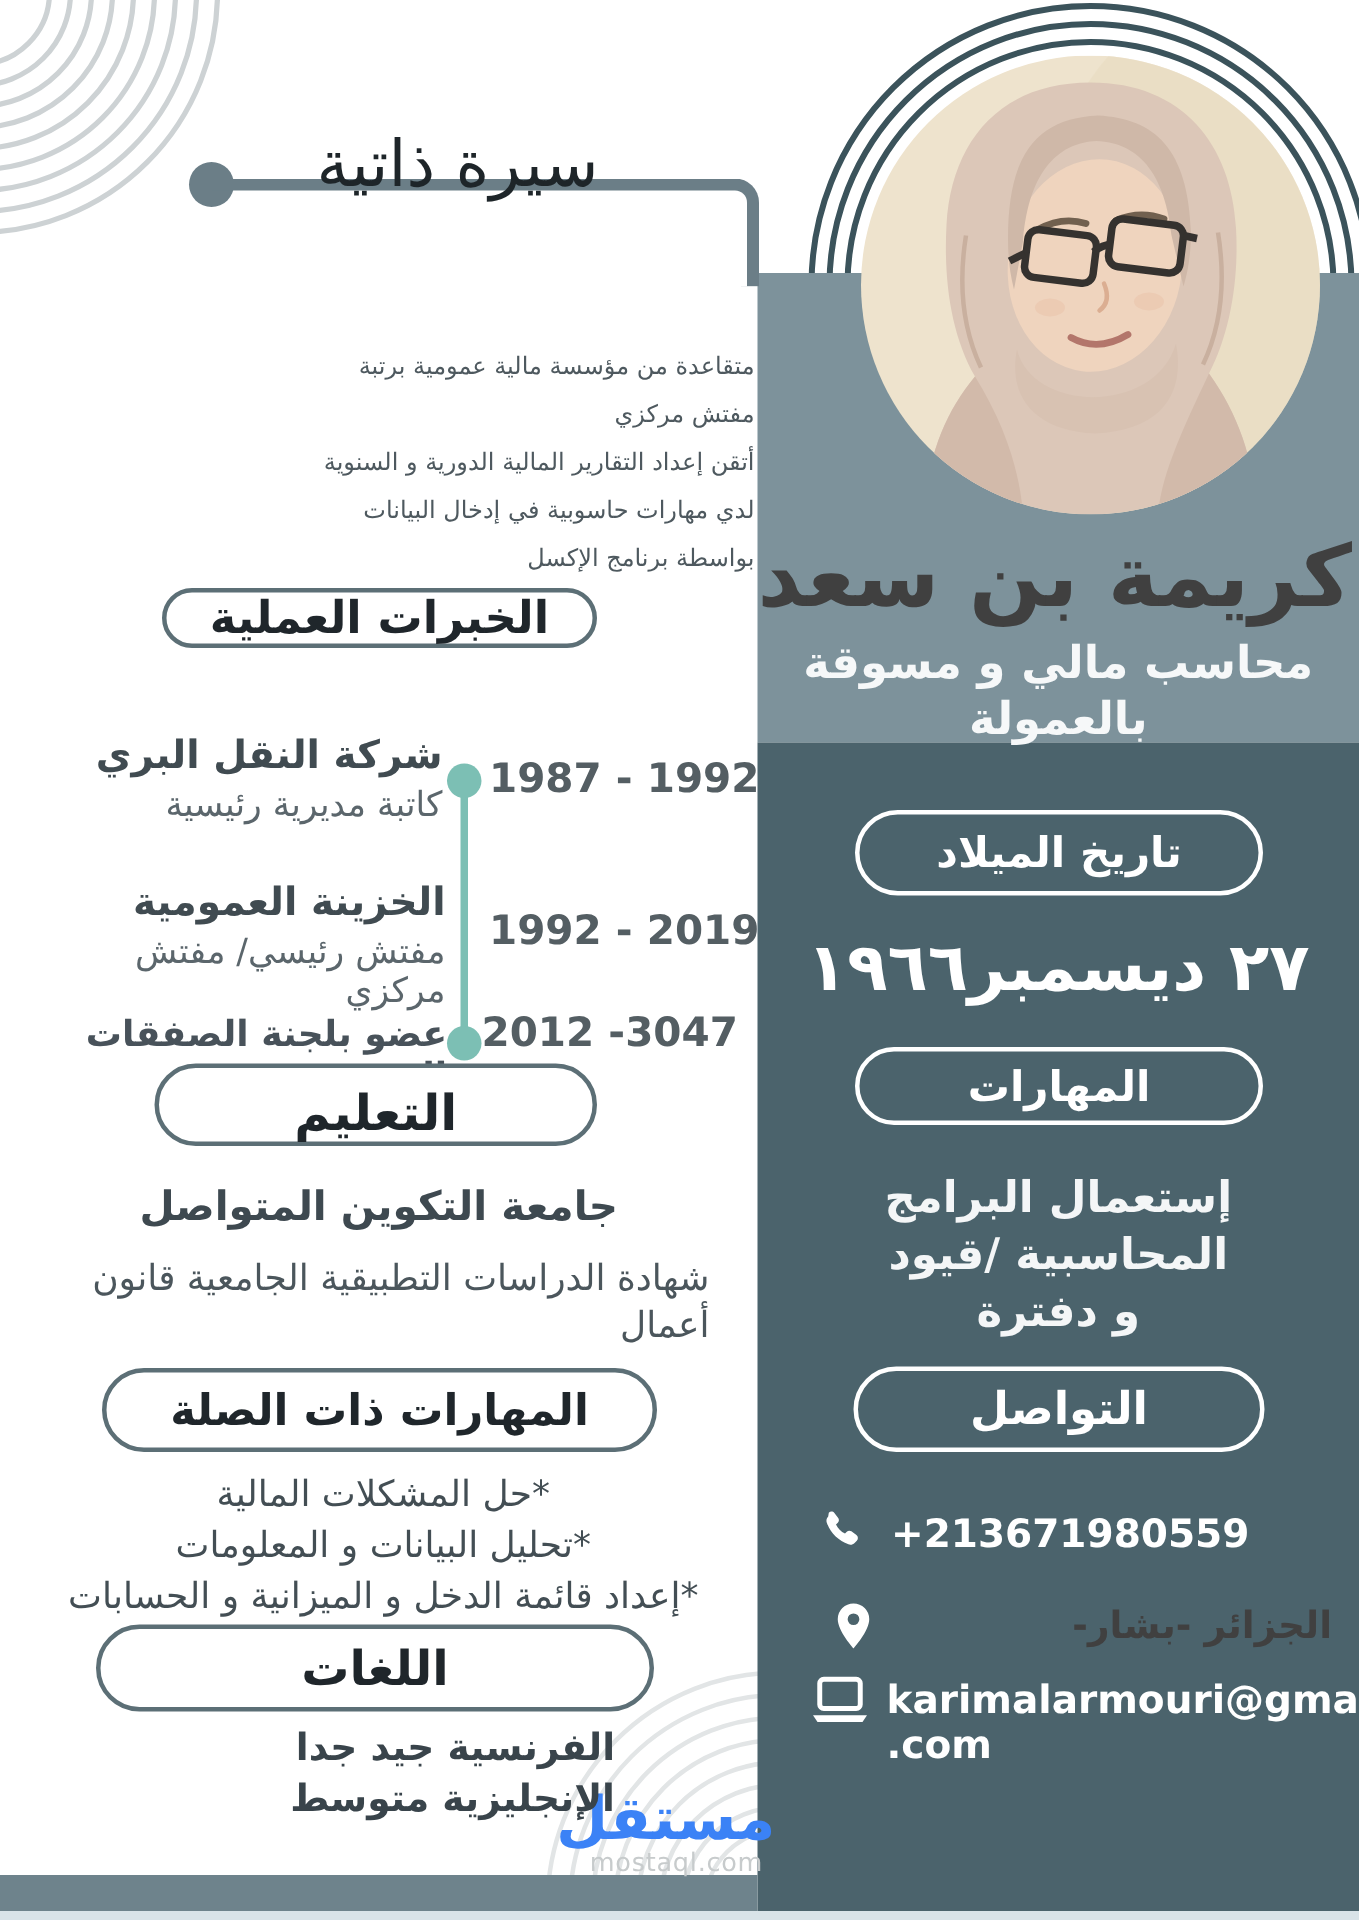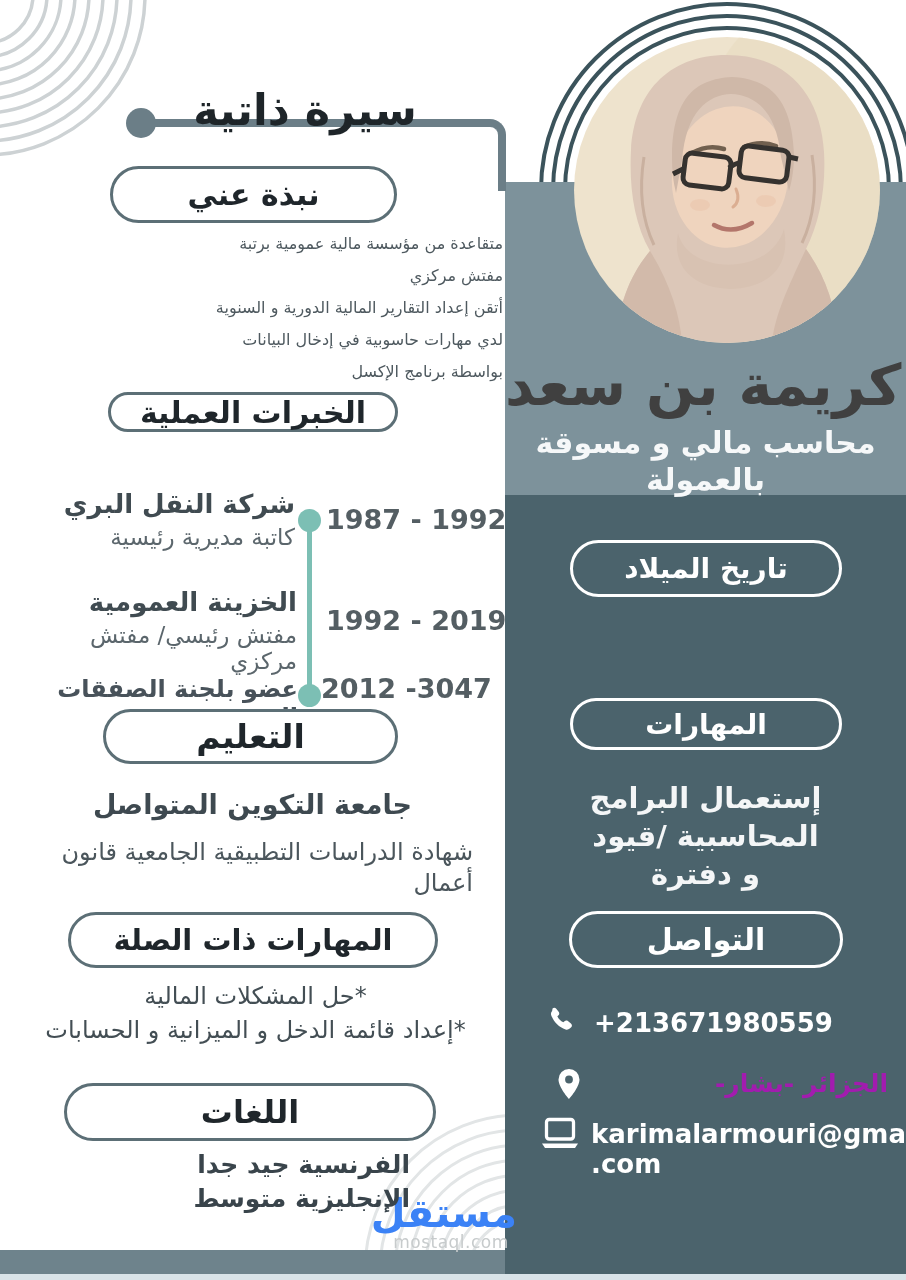--- a/index.html
+++ b/index.html
@@ -9,32 +9,32 @@
   }
   
   .rings{position:absolute;z-index:1;pointer-events:none;}
   
   .panel-light{position:absolute;left:505px;top:182px;width:401px;height:313px;background:#7D929B;z-index:2;}
   .panel-dark{position:absolute;left:505px;top:495px;width:401px;height:779px;background:#4B636C;z-index:2;}
   .footer-band{position:absolute;left:0;top:1250px;width:505px;height:24px;background:#6E838C;z-index:2;}
   .bottom-strip{position:absolute;left:0;top:1274px;width:906px;height:6px;background:#D9E3E8;z-index:2;}
   
   .cv-title{position:absolute;left:100px;top:56px;width:410px;text-align:center;direction:rtl;
-    font-size:43px;font-weight:bold;color:#1E2529;z-index:5;}
+    font-size:43px;font-weight:normal;color:#1E2529;z-index:5;}
   .connector{position:absolute;left:141px;top:119px;width:357px;height:64px;
     border-top:8px solid #6B7E87;border-right:8px solid #6B7E87;border-top-right-radius:16px;z-index:4;}
   .connector-dot{position:absolute;left:126px;top:108px;width:30px;height:30px;border-radius:50%;background:#6B7E87;z-index:4;}
   
   .pill{position:absolute;display:flex;align-items:center;justify-content:center;
     border-radius:45px;direction:rtl;font-weight:bold;z-index:5;box-sizing:border-box;}
   .pill-white{background:#ffffff;border:3px solid #5C6F76;color:#1F262B;}
   .pill-dark{background:transparent;border:3px solid #ffffff;color:#ffffff;}
   #pill-about{left:110px;top:166px;width:287px;height:57px;font-size:30px;}
   #pill-exp{left:108px;top:392px;width:290px;height:40px;font-size:30px;}
-  #pill-edu{left:103px;top:709px;width:295px;height:55px;font-size:33px;}
+  #pill-edu{left:103px;top:709px;width:295px;height:55px;font-size:33px;align-items:flex-end;}
   #pill-rel{left:68px;top:912px;width:370px;height:56px;font-size:29px;}
   #pill-lang{left:64px;top:1083px;width:372px;height:58px;font-size:32px;}
   #pill-dob{left:570px;top:540px;width:272px;height:57px;font-size:28px;}
   #pill-skills{left:570px;top:698px;width:272px;height:52px;font-size:28px;}
   #pill-contact{left:569px;top:911px;width:274px;height:57px;font-size:30px;}
   
   .about-text{position:absolute;left:8px;top:228px;width:495px;text-align:right;direction:rtl;
     font-size:16px;color:#4E595F;line-height:32px;z-index:5;}
   .exp-item{position:absolute;direction:rtl;text-align:right;z-index:5;}
   .exp-title{font-size:26px;font-weight:bold;color:#404B51;}
@@ -53,21 +53,21 @@
   
   .person-name{position:absolute;left:505px;top:352px;width:401px;text-align:left;direction:rtl;
     font-size:57px;font-weight:bold;color:#404040;z-index:5;}
   .person-job{position:absolute;left:505px;top:424px;width:401px;text-align:center;direction:rtl;
     font-size:30px;font-weight:bold;color:#F6F8F9;line-height:37px;z-index:5;}
   .dob-value{position:absolute;left:505px;top:620px;width:401px;text-align:center;direction:rtl;
     font-size:44px;font-weight:bold;color:#ffffff;z-index:5;}
   .rskills{position:absolute;left:505px;top:779px;width:401px;text-align:center;direction:rtl;
     font-size:29px;font-weight:bold;color:#F4F6F7;line-height:38px;z-index:5;}
   .contact-phone{position:absolute;left:594px;top:1008px;direction:ltr;font-size:26px;font-weight:bold;color:#ffffff;z-index:5;}
-  .contact-loc{position:absolute;right:18px;top:1069px;direction:rtl;font-size:25px;font-weight:bold;color:#a21caf;z-index:5;}
+  .contact-loc{position:absolute;right:18px;top:1069px;direction:rtl;font-size:25px;font-weight:bold;color:#404040;z-index:5;}
   .contact-mail{position:absolute;left:591px;top:1119px;direction:ltr;font-size:26px;font-weight:bold;color:#ffffff;z-index:5;}
   .cicon{position:absolute;z-index:5;}
   
   .photo{position:absolute;left:574px;top:37px;width:306px;height:306px;border-radius:50%;overflow:hidden;z-index:3;}
   
   .watermark{position:absolute;left:385px;top:1192px;width:132px;text-align:center;z-index:3;}
   .wm-ar{font-size:40px;font-weight:bold;color:#3b82f6;direction:rtl;line-height:42px;}
   .wm-en{font-size:17px;color:#C7CBCC;letter-spacing:0.5px;margin-top:-2px;}
 </style>
 </head>
@@ -148,23 +148,20 @@
       <path d="M162 152 Q167 164 159 170" stroke="#DBAE92" stroke-width="3" fill="none" stroke-linecap="round"></path>
       <path d="M140 188 Q158 198 178 186" stroke="#B3766B" stroke-width="4.5" fill="none" stroke-linecap="round"></path>
       <ellipse cx="126" cy="168" rx="10" ry="6" fill="#E8B9A0" opacity="0.35"></ellipse>
       <ellipse cx="192" cy="164" rx="10" ry="6" fill="#E8B9A0" opacity="0.35"></ellipse>
 
       <path d="M70 120 Q62 170 80 208" stroke="#C9B09F" stroke-width="3" fill="none"></path>
       <path d="M238 118 Q246 168 228 206" stroke="#C9B09F" stroke-width="3" fill="none"></path>
     </svg>
   </div>
 
-  <div class="pill pill-white" id="pill-about">
-    <span>نبذة عني</span>
-  </div>
   <div class="about-text">
     <div>متقاعدة من مؤسسة مالية عمومية برتبة</div>
     <div>مفتش مركزي</div>
     <div>أتقن إعداد التقارير المالية الدورية و السنوية</div>
     <div>لدي مهارات حاسوبية في إدخال البيانات</div>
     <div>بواسطة برنامج الإكسل</div>
   </div>
 
   <div class="pill pill-white" id="pill-exp">
     <span>الخبرات العملية</span>
@@ -198,40 +195,42 @@
   <div class="edu-cert">
     <div>شهادة الدراسات التطبيقية الجامعية قانون</div>
     <div>أعمال</div>
   </div>
 
   <div class="pill pill-white" id="pill-rel">
     <span>المهارات ذات الصلة</span>
   </div>
   <div class="rel-list">
     <div>*حل المشكلات المالية</div>
+    <div>*تحليل البيانات و المعلومات</div>
     <div>*إعداد قائمة الدخل و الميزانية و الحسابات</div>
   </div>
 
   <div class="pill pill-white" id="pill-lang">
     <span>اللغات</span>
   </div>
   <div class="lang-list">
     <div>الفرنسية جيد جدا</div>
     <div>الإنجليزية متوسط</div>
   </div>
 
   <div class="person-name">كريمة بن سعد</div>
   <div class="person-job">
     <div>محاسب مالي و مسوقة</div>
     <div>بالعمولة</div>
   </div>
 
   <div class="pill pill-dark" id="pill-dob">
     <span>تاريخ الميلاد</span>
   </div>
+  <div class="dob-value">٢٧ ديسمبر١٩٦٦</div>
 
   <div class="pill pill-dark" id="pill-skills">
     <span>المهارات</span>
   </div>
   <div class="rskills">
     <div>إستعمال البرامج</div>
     <div>المحاسبية /قيود</div>
     <div>و دفترة</div>
   </div>
 

